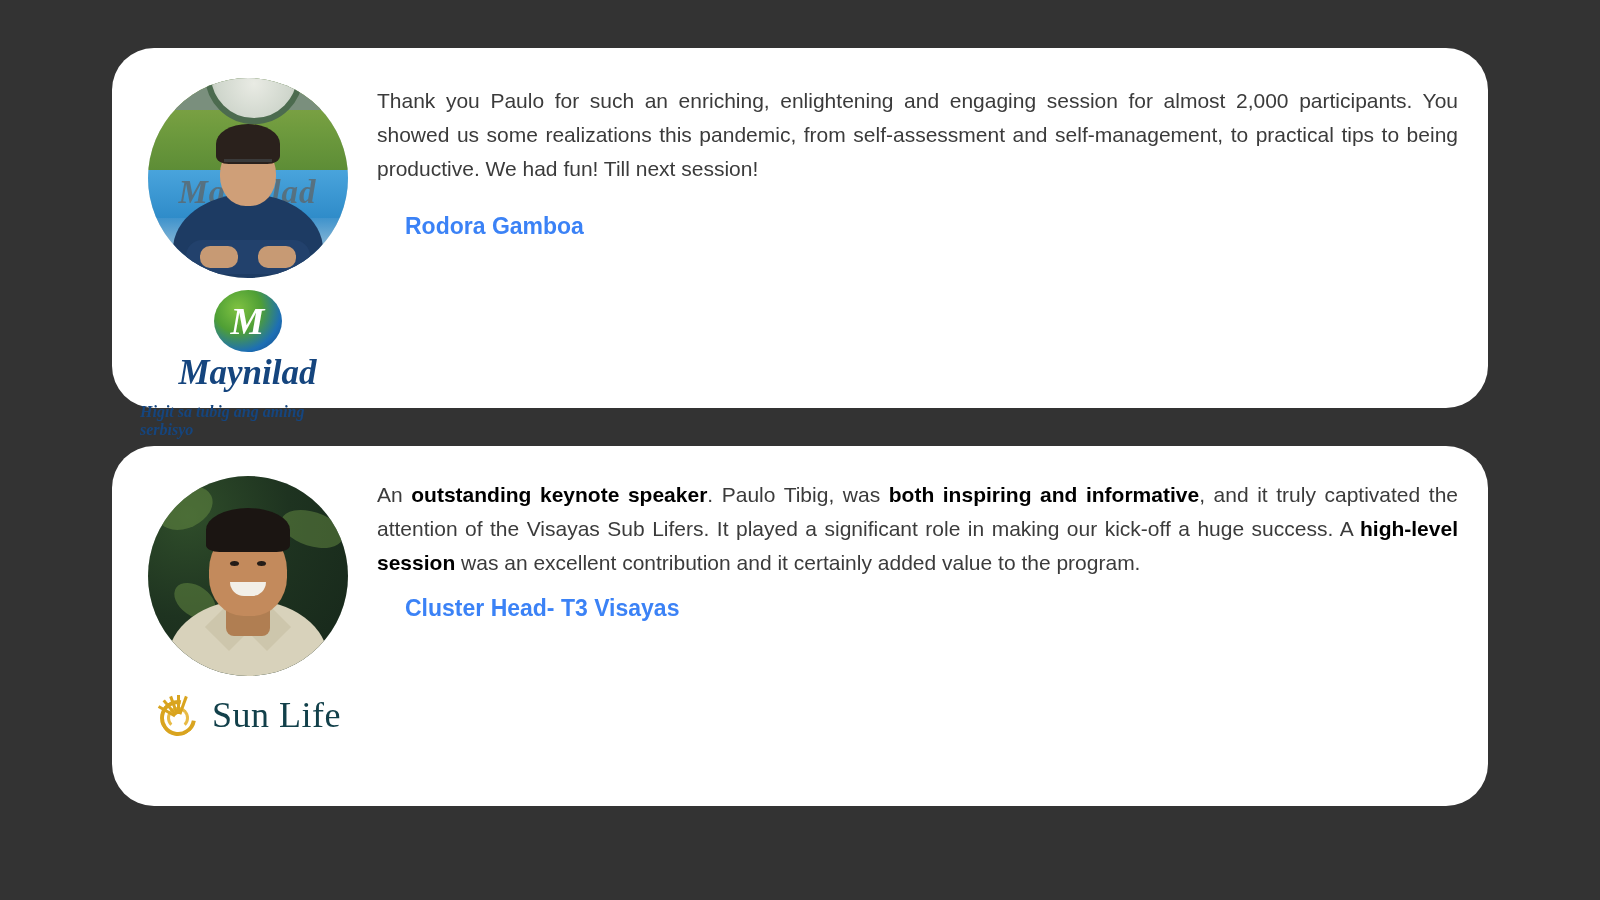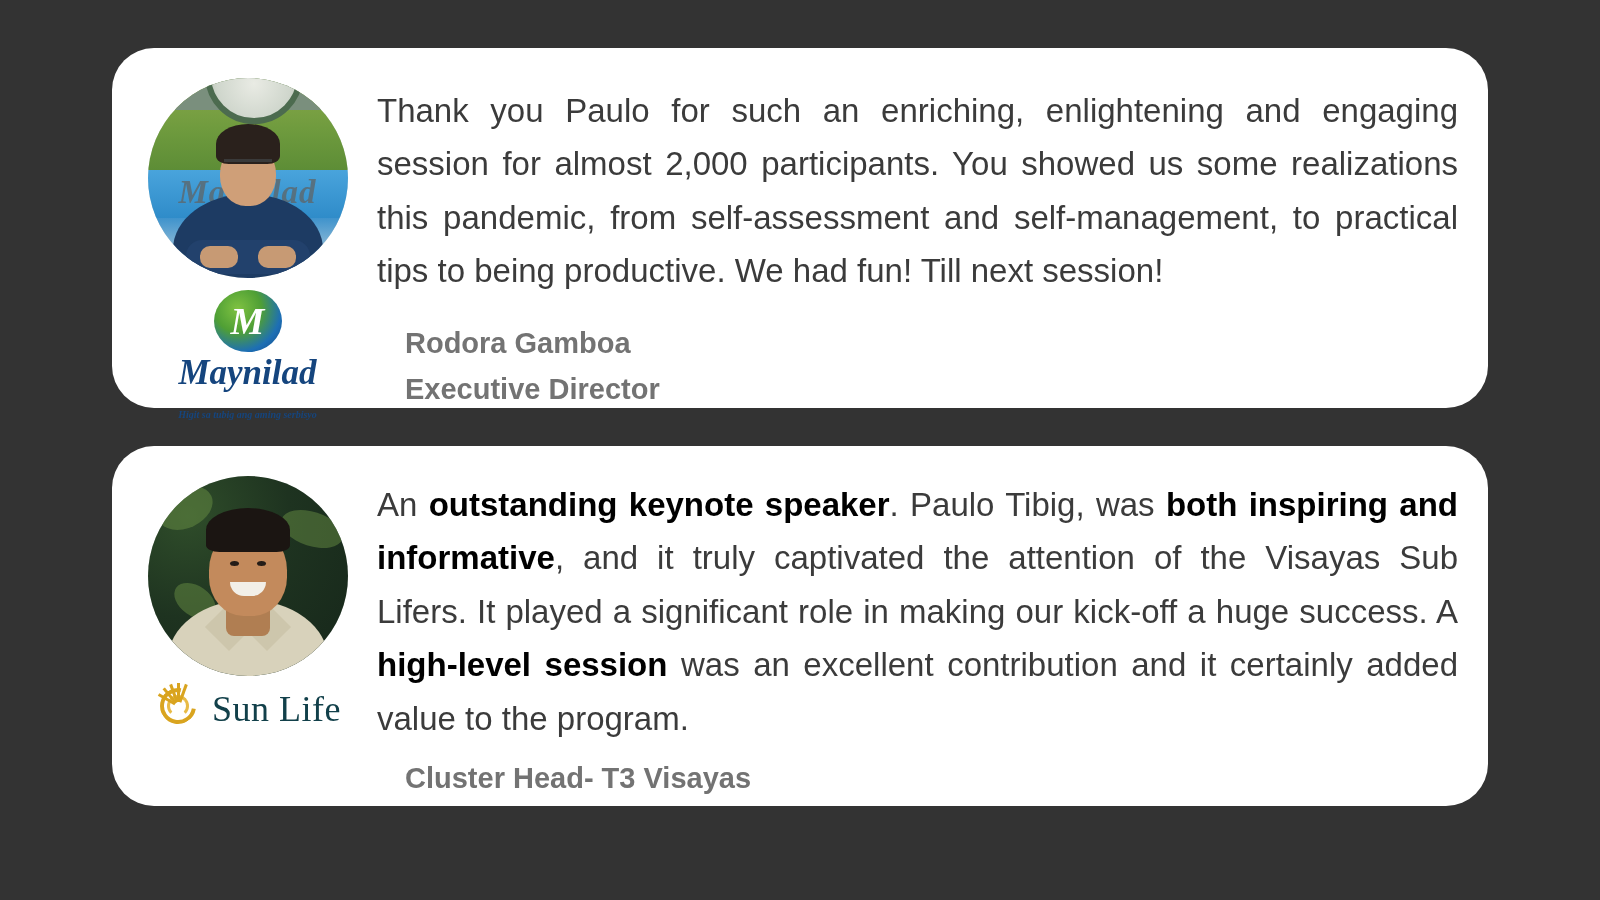--- a/index.html
+++ b/index.html
@@ -148,23 +148,23 @@
     font-weight: bold;
     font-size: 35px;
     color: #15457e;
     line-height: 1.1;
     margin-top: 2px;
   }
   .may-tag {
     font-family: "Liberation Serif", serif;
     font-style: italic;
     font-weight: bold;
-    font-size: 10px;
+    font-size: 16px;
     color: #15457e;
-    margin-top: 16px;
+    margin-top: 10px;
   }
 
   
   .av2-bg {
     position: absolute; inset: 0;
     background:
       radial-gradient(circle at 20% 20%, #2f4d2a 0%, #1e3320 45%, #16261a 100%);
   }
   .av2-leaf1, .av2-leaf2, .av2-leaf3 {
     position: absolute; border-radius: 50%;
@@ -205,23 +205,23 @@
   }
   .av2-eye-l, .av2-eye-r {
     position: absolute; bottom: 55%; width: 9px; height: 5px; border-radius: 50%;
     background: #241c17;
   }
   .av2-eye-l { left: 41%; }
   .av2-eye-r { right: 41%; }
 
   
   .sunlife-logo {
-    margin-top: 6px;
-    display: flex;
-    align-items: flex-end;
+    margin-top: 18px;
+    display: flex;
+    align-items: flex-start;
     gap: 10px;
   }
   .sun-mark {
     width: 48px; height: 48px;
     position: relative;
   }
   .sun-mark .ring {
     position: absolute; inset: 6px;
     border-radius: 50%;
     border: 4px solid #d9a41f;
@@ -248,37 +248,37 @@
     white-space: nowrap;
   }
 
   
   .content {
     flex: 1 1 auto;
     padding-left: 22px;
     padding-top: 14px;
   }
   .quote {
-    font-size: 33px;
+    font-size: 21px;
     line-height: 1.62;
     color: #3b3b3b;
     text-align: justify;
     margin: 0;
   }
   .quote b { font-weight: bold; color: #000000; }
 
   .attrib {
     margin-top: 22px;
     padding-left: 28px;
   }
   .attrib .name,
   .attrib .role {
-    font-size: 29px;
-    font-weight: bold;
-    color: #737373;
+    font-size: 23px;
+    font-weight: bold;
+    color: #3b82f6;
     line-height: 1.6;
   }
 
   .card-2 .content { padding-top: 10px; }
   .card-2 .attrib { margin-top: 10px; }
 </style>
 </head>
 <body>
 
 <div class="slide">
@@ -306,21 +306,20 @@
         <div class="may-mark">M</div>
         <div class="may-name">Maynilad</div>
         <div class="may-tag">Higit sa tubig ang aming serbisyo</div>
       </div>
     </div>
 
     <div class="content">
       <p class="quote">Thank you Paulo for such an enriching, enlightening and engaging session for almost 2,000 participants. You showed us some realizations this pandemic, from self-assessment and self-management, to practical tips to being productive. We had fun! Till next session!</p>
       <div class="attrib">
         <div class="name">Rodora Gamboa</div>
-        <div class="role">Executive Director</div>
       </div>
     </div>
   </div>
 
   <div class="card card-2">
 
     <div class="media">
       <div class="avatar">
         <div class="av2-bg"></div>
         <div class="av2-leaf1"></div>

